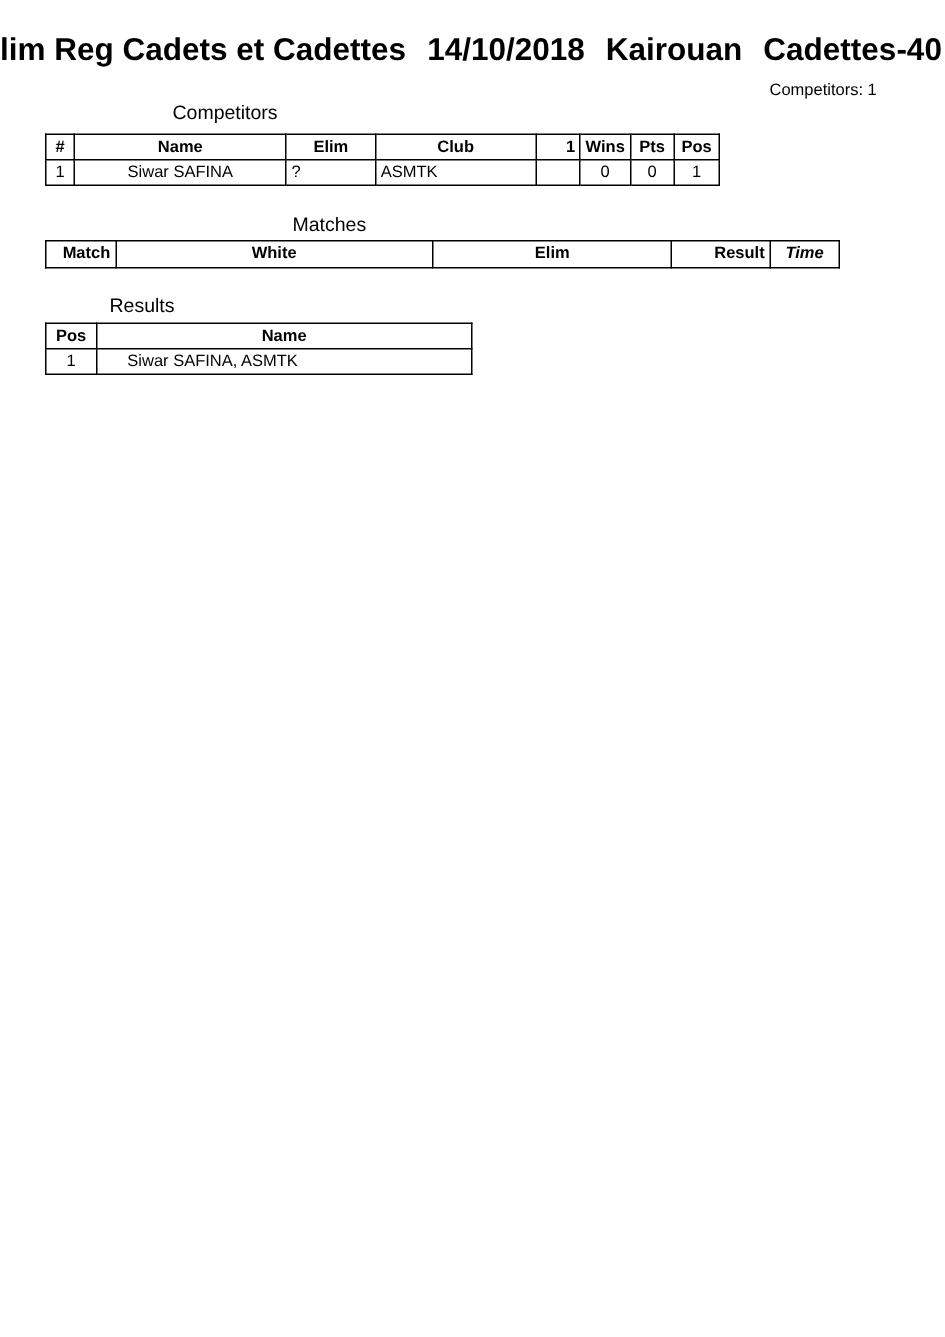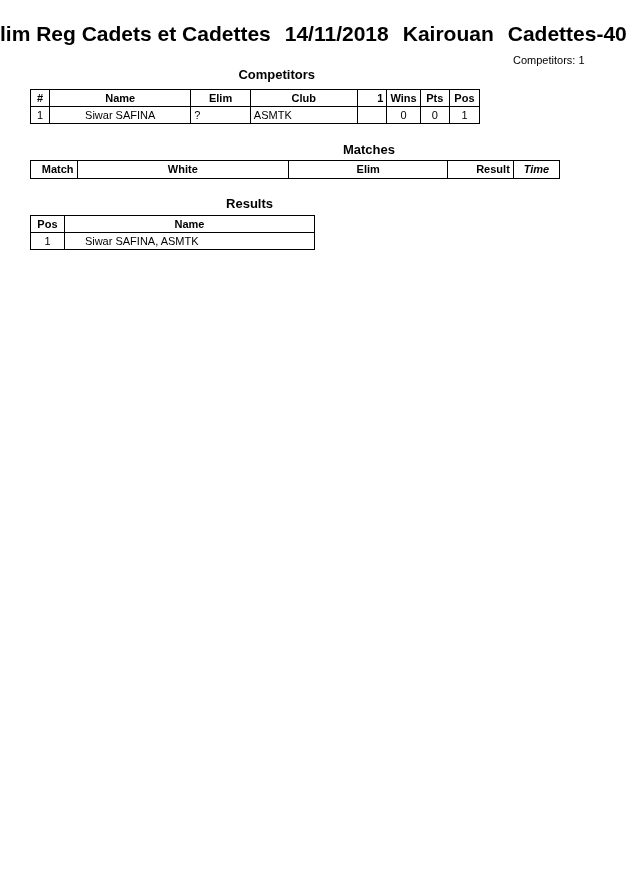--- a/index.html
+++ b/index.html
@@ -47,22 +47,22 @@
     top: 54px;
     left: 513px;
     font-size: 11px;
     font-weight: normal;
   }
 
   
   .section-title {
     position: absolute;
     font-size: 13px;
-    font-weight: bold;
-    text-align: right;
+    font-weight: normal;
+    text-align: left;
   }
   #competitors-title { top: 67px; left: 115px; width: 200px; }
   #matches-title     { top: 142px; left: 195px; width: 200px; }
   #results-title     { top: 196px; left:  73px; width: 200px; }
 
   
   table.grid {
     position: absolute;
     border-collapse: collapse;
     font-size: 11px;
@@ -124,21 +124,21 @@
   #results-table .r-pos  { width: 28px;  text-align: center; }
   #results-table .r-name { width: 245px; text-align: left; }
   #results-table th.r-name { text-align: center; }
   #results-table td.r-name { padding-left: 20px; }
 </style>
 </head>
 <body>
 
 <div class="page-header">
   <div class="title">
-    <span>Elim Reg Cadets et Cadettes</span><span>14/11/2018</span><span>Kairouan</span><span>Cadettes-40</span>
+    <span>Elim Reg Cadets et Cadettes</span><span>14/10/2018</span><span>Kairouan</span><span>Cadettes-40</span>
   </div>
 </div>
 
 <div class="competitors-count">Competitors: 1</div>
 
 <div class="section-title" id="competitors-title">Competitors</div>
 
 <table class="grid" id="competitors-table">
   <thead>
     <tr>

